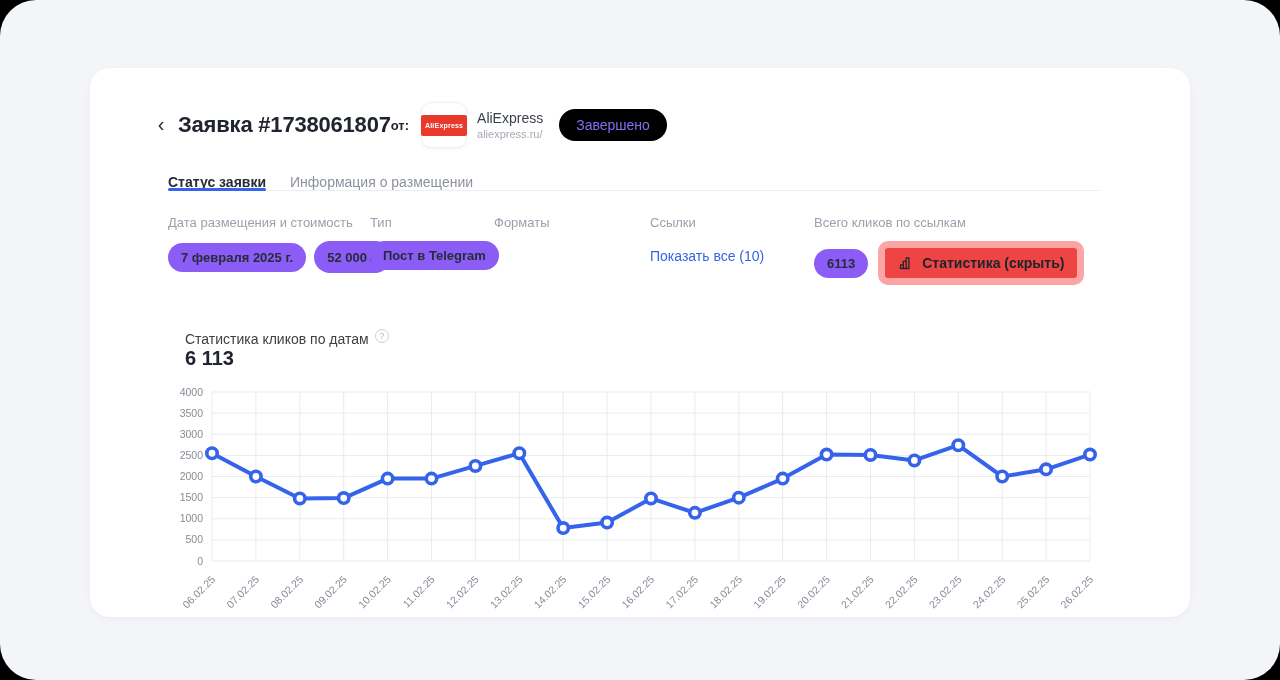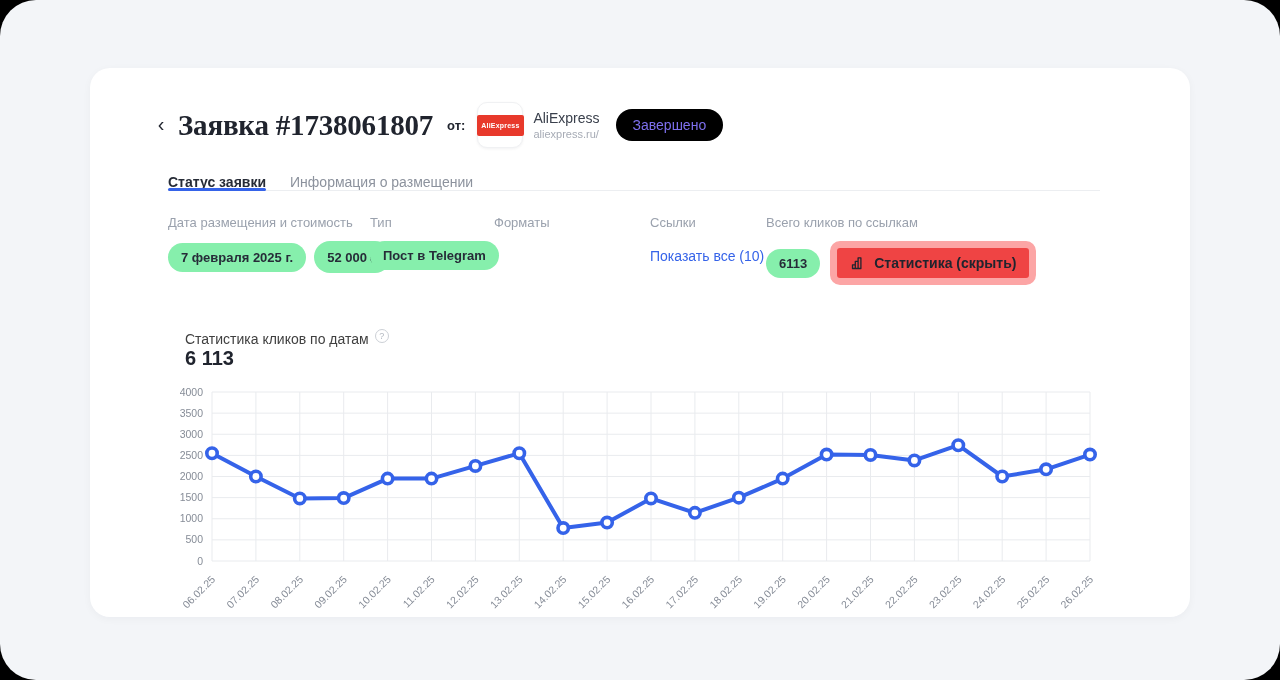--- a/index.html
+++ b/index.html
@@ -4,43 +4,43 @@
 <style>
   * { margin:0; padding:0; box-sizing:border-box; }
   html,body { width:1280px; height:680px; background:#000; font-family:"Liberation Sans", sans-serif; }
   .stage { position:relative; width:1280px; height:680px; background:#000; overflow:hidden; }
   .screen { position:absolute; inset:0; background:#f3f5f8; border-radius:36px; }
   .card { position:absolute; left:90px; top:68px; width:1100px; height:549px; background:#ffffff; border-radius:20px; box-shadow:0 2px 8px rgba(16,24,40,.04); }
 
   
   .header-row { display:flex; align-items:center; margin:34px 0 0 60px; }
   .back { width:22px; font-size:20px; color:#20242e; cursor:pointer; text-align:center; line-height:1; padding-bottom:3px; }
-  .title { font-size:29px; font-weight:700; color:#20242e; letter-spacing:-0.2px; margin-left:6px;font-family:Liberation Serif, serif; }
-  .from { font-size:13px; font-weight:700; color:#20242e; margin-left:14px; }
+  .title { font-size:22px; font-weight:700; color:#20242e; letter-spacing:-0.2px; margin-left:6px; }
+  .from { font-size:13px; font-weight:700; color:#20242e; margin-left:0; }
   .logo-box { width:46px; height:46px; margin-left:12px; background:#fff; border:1px solid #f0f1f3; border-radius:10px; display:flex; align-items:center; justify-content:center; box-shadow:0 1px 3px rgba(16,24,40,.06); }
   .logo-red { background:#e8392b; color:#fff; font-size:7px; font-weight:700; padding:7px 4px; border-radius:2px; letter-spacing:.2px; }
   .adv { margin-left:10px; display:flex; flex-direction:column; }
   .adv-name { font-size:14px; color:#3a404c; }
   .adv-url { font-size:11px; color:#a6abb5; margin-top:2px; }
   .badge { margin-left:16px; background:#000000; color:#7e70ee; font-size:14px; padding:8px 17px; border-radius:17px; }
 
   
   .tabs { display:flex; gap:24px; margin:26px 90px 0 78px; border-bottom:1px solid #eceef1; }
   .tab { font-size:14px; position:relative; cursor:pointer; }
   .tab.active { color:#262b36; font-weight:600; }
   .tab.inactive { color:#8c929d; }
   .tab.active::after { content:""; position:absolute; left:0; right:0; bottom:-1px; height:3px; border-radius:2px; background:#3563e9; }
 
   
   .fields { display:flex; margin:24px 0 0 78px; }
   .field-label { font-size:13px; color:#9aa1ad; white-space:nowrap; }
   .field-body { display:flex; align-items:center; margin-top:11px; }
-  .chip { background:#86efac; border-radius:16px; padding:7px 13px; font-size:13px; font-weight:600; color:#262c38; white-space:nowrap; }
+  .chip { background:#8b5cf6; border-radius:16px; padding:7px 13px; font-size:13px; font-weight:600; color:#262c38; white-space:nowrap; }
   .chip + .chip { margin-left:8px; }
-  .col1 { width:202px; } .col2 { width:124px; } .col3 { width:156px; } .col4 { width:116px; } .col5 { flex:1; }
+  .col1 { width:202px; } .col2 { width:124px; } .col3 { width:156px; } .col4 { width:116px; } .col5 { flex:1;margin-left:48px; }
   .link { font-size:14px; font-weight:500; color:#3563e9; cursor:pointer; white-space:nowrap; padding:7px 0; }
   .stats-btn { display:flex; align-items:center; gap:8px; margin-left:10px; background:#ef4444; border:7px solid #fca5a5; border-radius:10px; padding:7px 13px; font-size:14px; font-weight:600; color:#20242e; cursor:pointer; white-space:nowrap; }
 
   
   .chart-section { margin:46px 0 0 95px; }
   .chart-title-row { display:flex; align-items:flex-start; gap:6px; }
   .chart-title { font-size:14px; color:#404040; }
   .help { width:14px; height:14px; border:1.4px solid #ccd0d6; border-radius:50%; color:#b3b8c0; font-size:9px; display:flex; align-items:center; justify-content:center; margin-top:-2px; }
   .chart-total { font-size:20px; font-weight:700; color:#20242e; margin-top:0; }
   .chart-wrap { margin:14px 0 0 -10px; }

